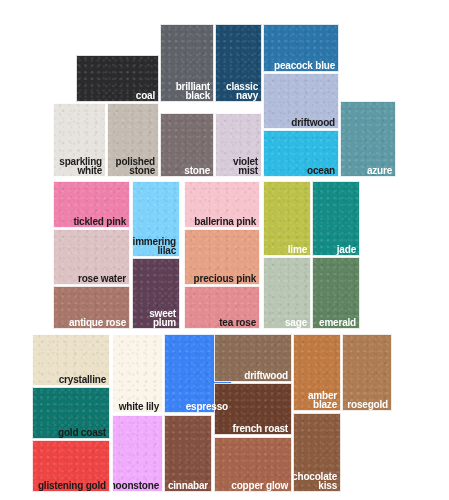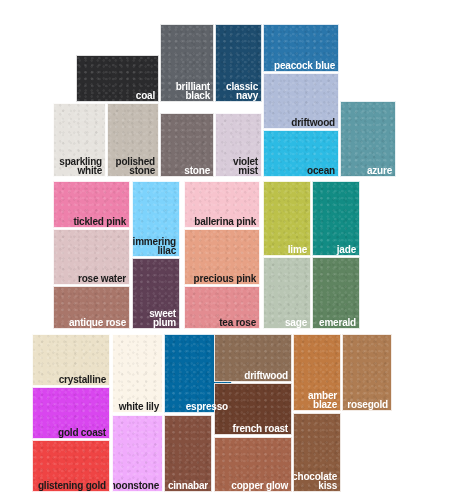--- a/index.html
+++ b/index.html
@@ -131,33 +131,33 @@
     </div>
     <div class="swatch" style="left: 263px; top: 257px; width: 48px; height: 72px; background: rgb(185, 198, 180);">
       <span class="swatch-label lbl-light">sage</span>
     </div>
     <div class="swatch" style="left: 312px; top: 257px; width: 48px; height: 72px; background: rgb(95, 132, 96);">
       <span class="swatch-label lbl-light">emerald</span>
     </div>
     <div class="swatch" style="left: 32px; top: 334px; width: 78px; height: 52px; background: rgb(235, 225, 200);">
       <span class="swatch-label lbl-dark">crystalline</span>
     </div>
-    <div class="swatch" style="left: 32px; top: 387px; width: 78px; height: 52px; background: #d946ef; padding-left: 26px;">
+    <div class="swatch" style="left: 32px; top: 387px; width: 78px; height: 52px; background: #0f766e; padding-left: 26px;">
       <span class="swatch-label lbl-dark">gold coast</span>
     </div>
     <div class="swatch" style="left: 32px; top: 440px; width: 78px; height: 52px; background: #ef4444;">
       <span class="swatch-label lbl-dark">glistening gold</span>
     </div>
     <div class="swatch" style="left: 112px; top: 334px; width: 51px; height: 79px; background: rgb(251, 244, 232);">
       <span class="swatch-label lbl-dark">white lily</span>
     </div>
     <div class="swatch" style="left: 112px; top: 415px; width: 51px; height: 77px; background: #f0abfc;">
       <span class="swatch-label lbl-dark">moonstone</span>
     </div>
-    <div class="swatch" style="left: 164px; top: 334px; width: 68px; height: 79px; background: #0369a1;">
+    <div class="swatch" style="left: 164px; top: 334px; width: 68px; height: 79px; background: #3b82f6;">
       <span class="swatch-label lbl-light">espresso</span>
     </div>
     <div class="swatch" style="left: 164px; top: 415px; width: 48px; height: 77px; background: rgb(132, 80, 63);">
       <span class="swatch-label lbl-light">cinnabar</span>
     </div>
     <div class="swatch" style="left: 214px; top: 334px; width: 78px; height: 48px; background: rgb(139, 109, 85);">
       <span class="swatch-label lbl-light">driftwood</span>
     </div>
     <div class="swatch" style="left: 214px; top: 383px; width: 78px; height: 52px; background: rgb(107, 63, 44);">
       <span class="swatch-label lbl-light">french roast</span>

